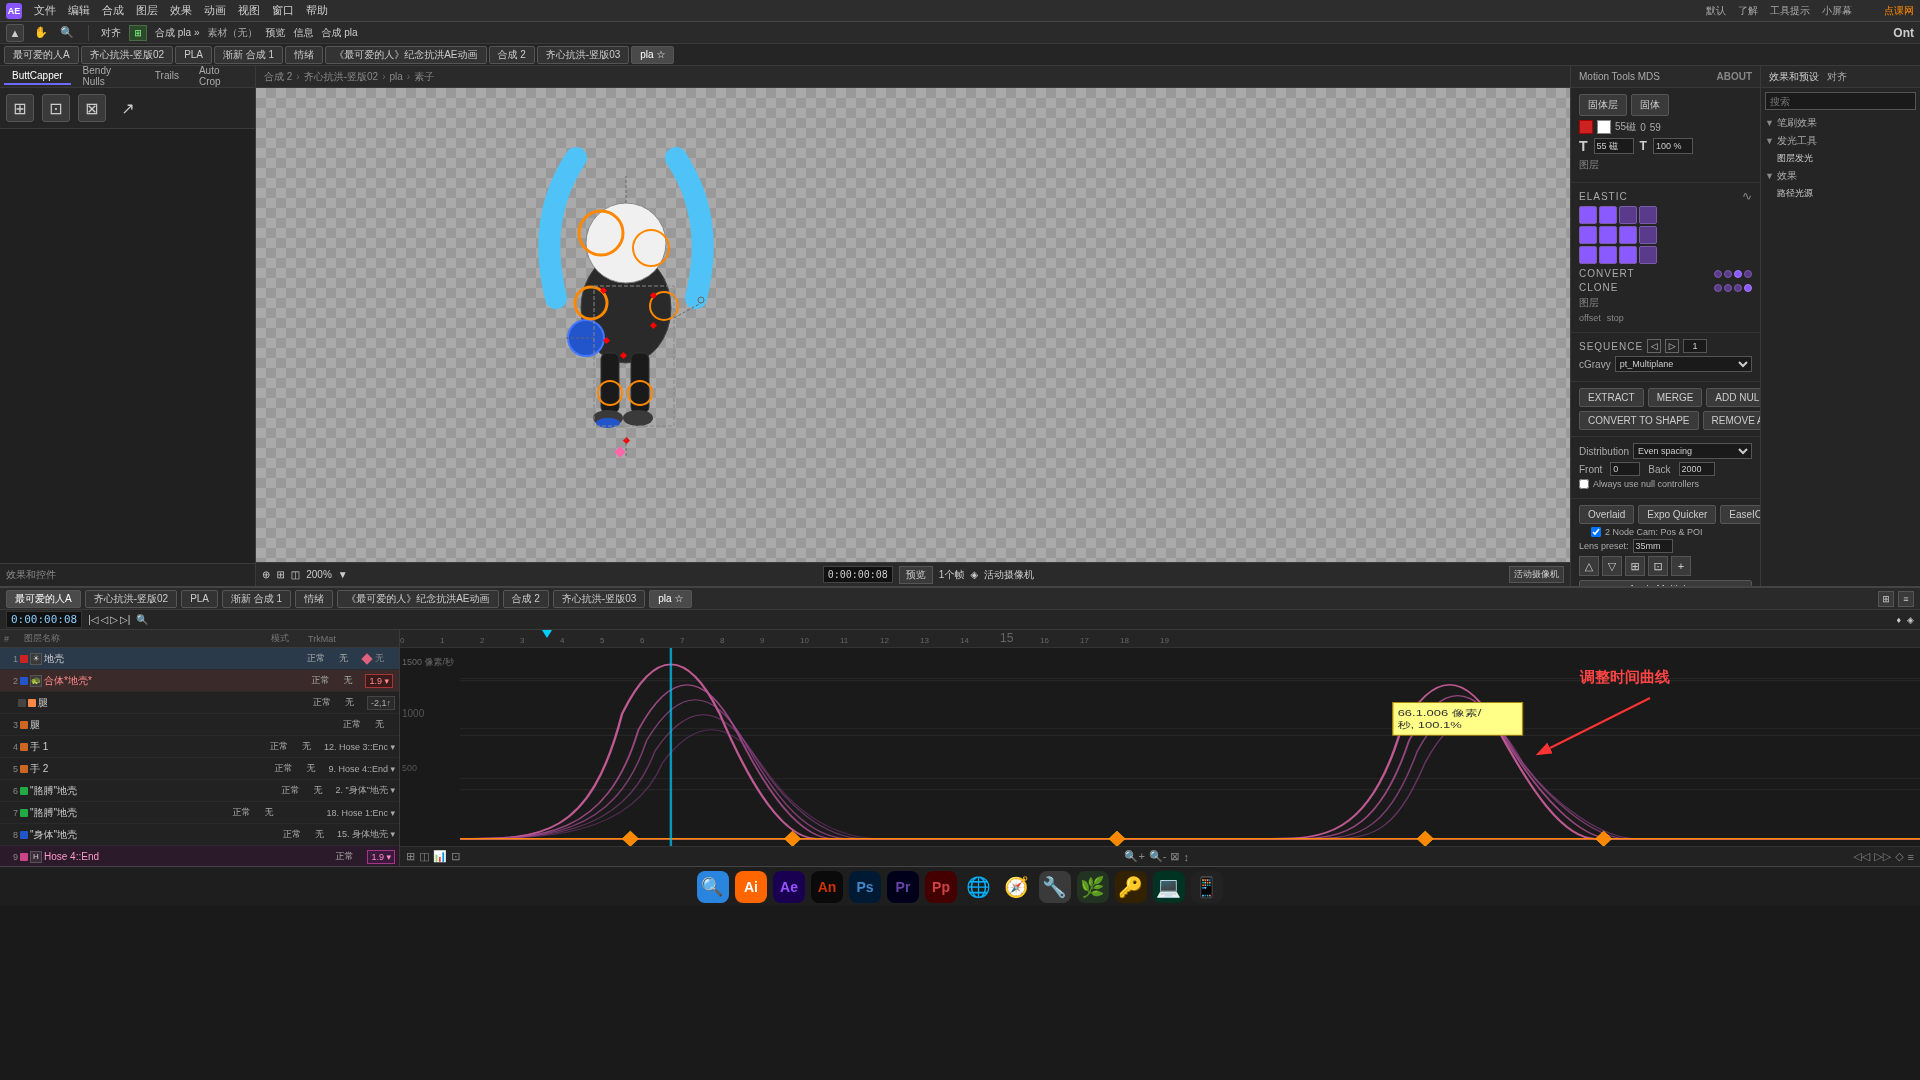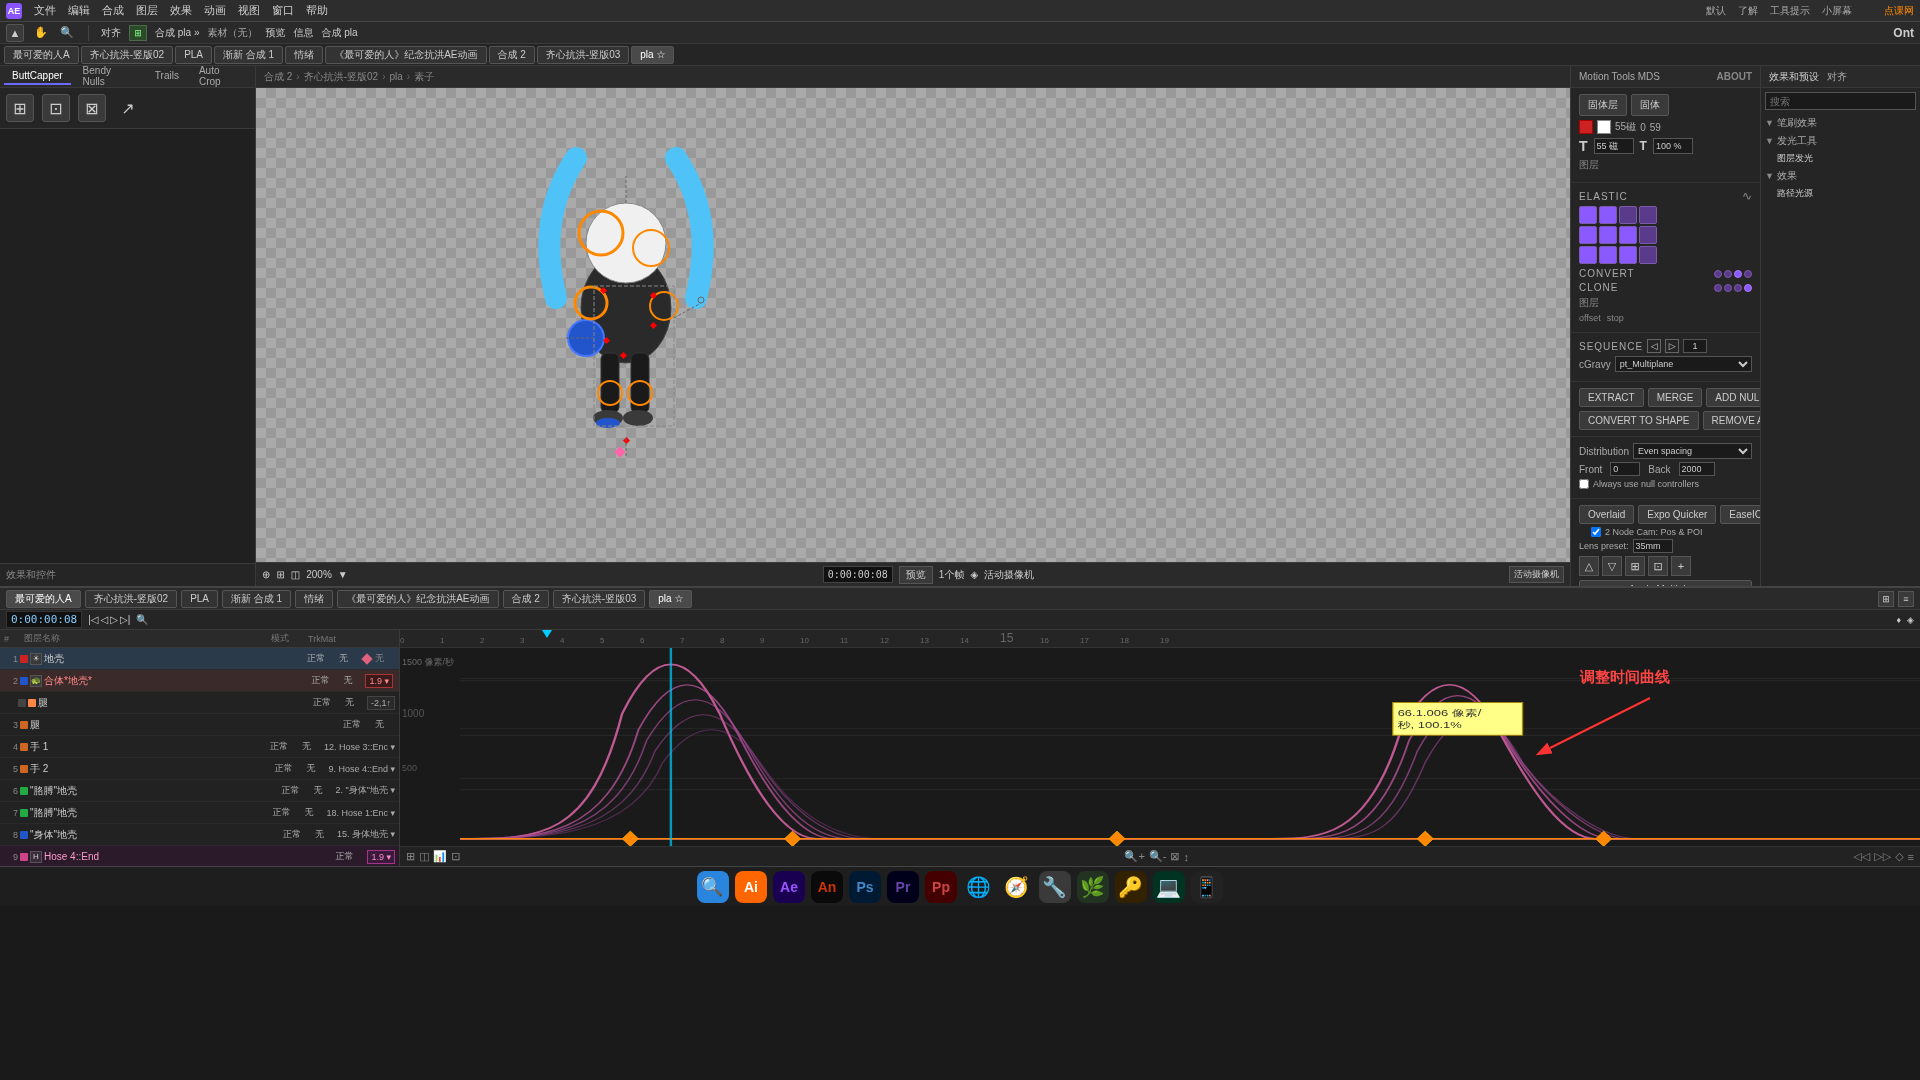--- a/index.html
+++ b/index.html
@@ -821,21 +821,21 @@
         </div>
       </div>
 
       <div class="layer-row">
         <div style="display:flex;align-items:center;gap:2px;width:100%;padding:0 2px;">
           <span style="width:14px;font-size:9px;color:#888;text-align:right;">7</span>
           <div style="width:8px;height:8px;background:#22aa44;border-radius:1px;flex-shrink:0;"></div>
           <span style="flex:1;font-size:10px;color:#ccc;overflow:hidden;text-overflow:ellipsis;white-space:nowrap;">"胳膊"地壳</span>
           <span style="width:30px;font-size:9px;color:#aaa;">正常</span>
           <span style="width:20px;font-size:9px;color:#aaa;">无</span>
-          <span style="font-size:9px;color:#aaa;">18. Hose 1:Enc ▾</span>
+          <span style="font-size:9px;color:#aaa;margin-left:40px;">18. Hose 1:Enc ▾</span>
         </div>
       </div>
 
       <div class="layer-row">
         <div style="display:flex;align-items:center;gap:2px;width:100%;padding:0 2px;">
           <span style="width:14px;font-size:9px;color:#888;text-align:right;">8</span>
           <div style="width:8px;height:8px;background:#2255cc;border-radius:1px;flex-shrink:0;"></div>
           <span style="flex:1;font-size:10px;color:#ccc;overflow:hidden;text-overflow:ellipsis;white-space:nowrap;">"身体"地壳</span>
           <span style="width:30px;font-size:9px;color:#aaa;">正常</span>
           <span style="width:20px;font-size:9px;color:#aaa;">无</span>

